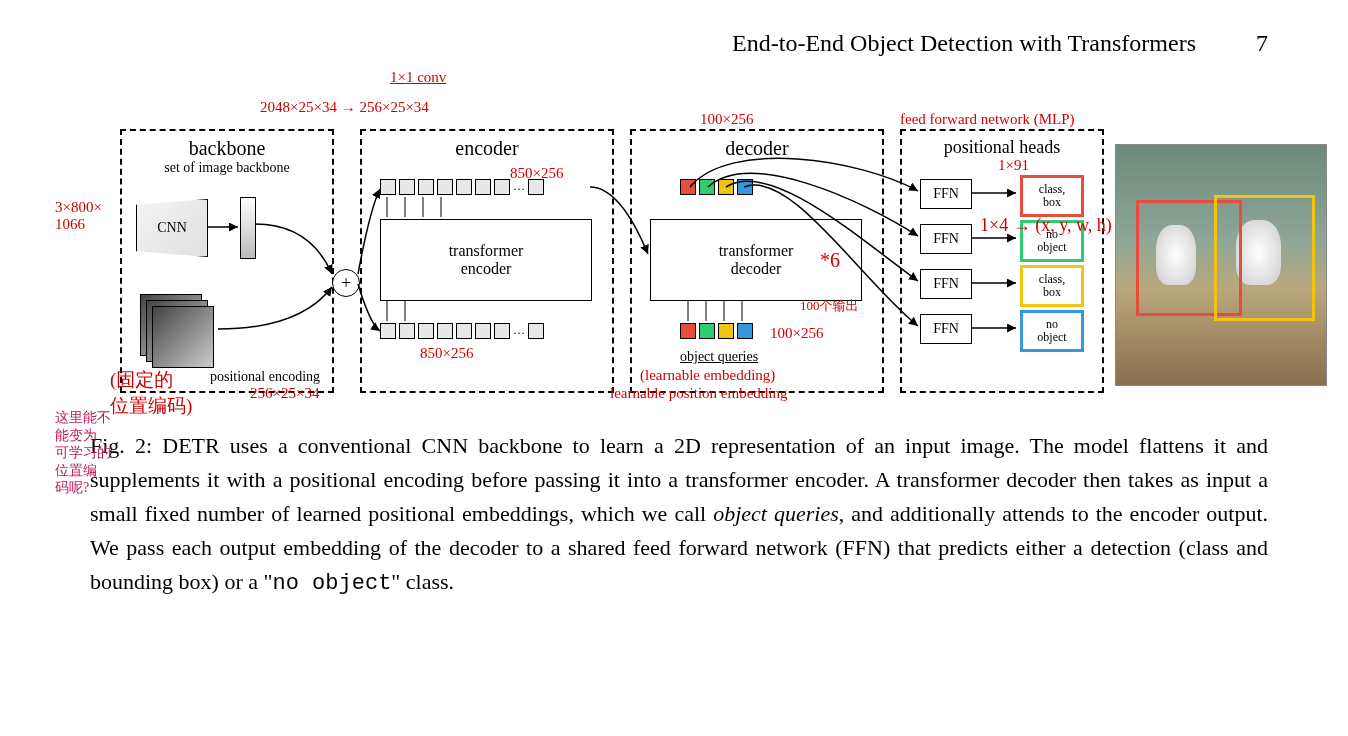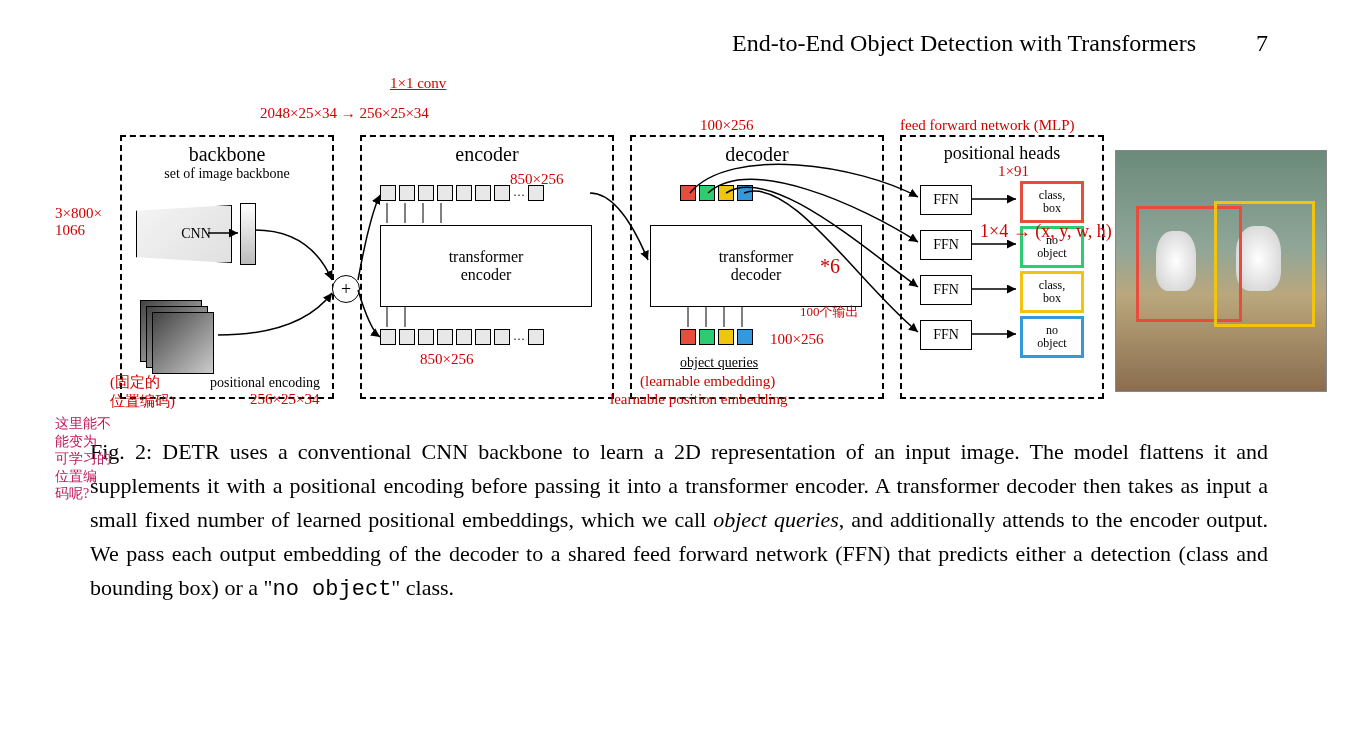--- a/index.html
+++ b/index.html
@@ -11,21 +11,21 @@
   }
   .page {
     padding: 30px 80px;
   }
   .header {
     display: flex;
     justify-content: flex-end;
     align-items: flex-end;
     gap: 60px;
     font-size: 24px;
-    margin-bottom: 18px;
+    margin-bottom: 12px;
   }
   .page-num { font-size: 24px; }
   .diagram {
     position: relative;
     border: none;
     height: 340px;
     margin-bottom: 20px;
   }
   .dbox {
     position: absolute;
@@ -121,21 +121,21 @@
     <span>End-to-End Object Detection with Transformers</span>
     <span class="page-num">7</span>
   </div>
 
   <div class="diagram">
 
     <div class="dbox" style="left:40px;top:60px;width:210px;height:260px;">
       <div class="dbox-title">backbone</div>
       <div class="sub">set of image backbone</div>
     </div>
-    <div class="cnn-trap" style="left:56px;top:130px;padding-left:24px;">CNN</div>
+    <div class="cnn-trap" style="left:56px;top:130px;">CNN</div>
     <div class="featcol" style="left:160px;top:128px;"></div>
     <div class="posenc-stack" style="left:60px;top:225px;">
       <div style="left:0;top:0;"></div>
         <div style="left:6px;top:6px;"></div>
         <div style="left:12px;top:12px;"></div>
     </div>
     <div class="sub" style="position:absolute;left:130px;top:300px;font-size:14px;">positional encoding</div>
     <div class="plus-circle" style="left:252px;top:200px;">+</div>
 
     <div class="dbox" style="left:280px;top:60px;width:250px;height:260px;">
@@ -244,21 +244,21 @@
       </g>
     </svg>
 
     <div class="annot" style="left:310px;top:0px;text-decoration:underline;">1×1 conv</div>
     <div class="annot" style="left:180px;top:30px;">2048×25×34 → 256×25×34</div>
     <div class="annot" style="left:-25px;top:130px;white-space:pre-line;">3×800×
 1066</div>
     <div class="annot" style="left:430px;top:96px;">850×256</div>
     <div class="annot" style="left:340px;top:276px;">850×256</div>
     <div class="annot" style="left:170px;top:316px;">256×25×34</div>
-    <div class="annot" style="left:30px;top:298px;white-space:pre-line;font-size:15px;font-family:Liberation Serif, serif;">(固定的
+    <div class="annot" style="left:30px;top:298px;white-space:pre-line;font-size:19px;font-family:Liberation Serif, serif;">(固定的
 位置编码)</div>
     <div class="annot teal" style="left:-25px;top:340px;white-space:pre-line;font-size:14px;line-height:1.25;">这里能不
 能变为
 可学习的
 位置编
 码呢?</div>
     <div class="annot" style="left:620px;top:42px;">100×256</div>
     <div class="annot" style="left:740px;top:180px;font-size:20px;">*6</div>
     <div class="annot" style="left:720px;top:228px;font-size:13px;">100个输出</div>
     <div class="annot" style="left:690px;top:256px;">100×256</div>

